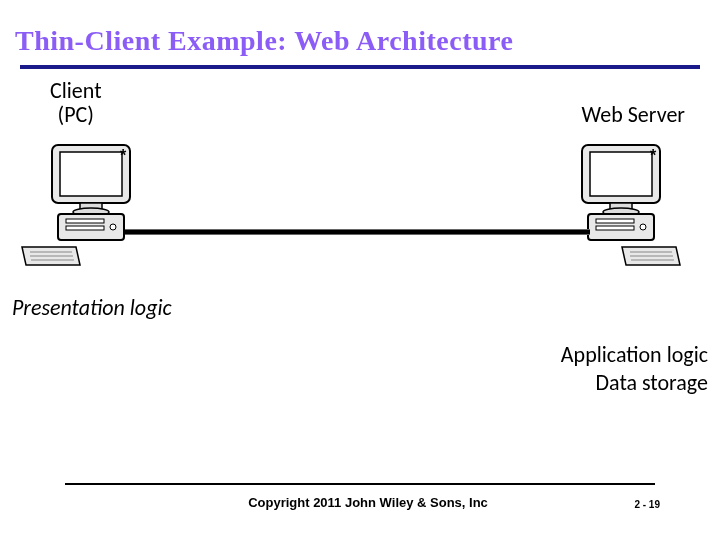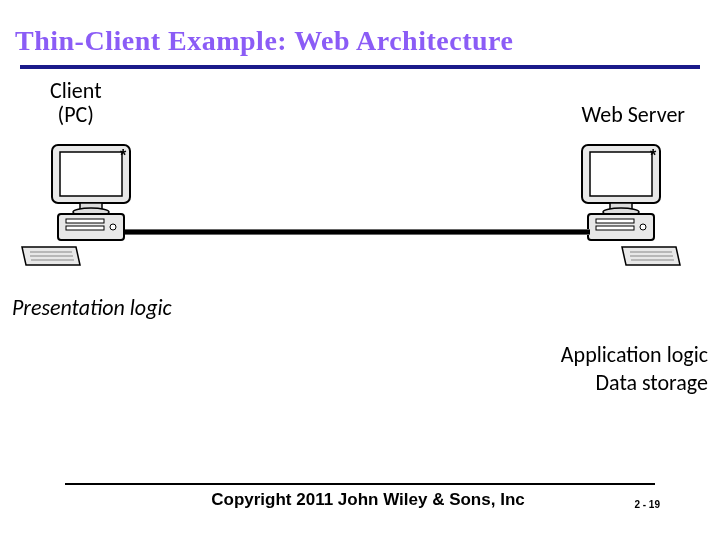--- a/index.html
+++ b/index.html
@@ -9,21 +9,21 @@
     .diagram-area { position: relative; height: 330px; padding-left: 37px; }
     .client-label { position: absolute; left: 50px; top: 10px; font-family: Calibri, Arial, sans-serif; font-size: 22px; text-align: center; line-height: 1.1; }
     .server-label { position: absolute; right: 35px; top: 32px; font-family: Calibri, Arial, sans-serif; font-size: 22px; }
     .computer { position: absolute; }
     .computer.left { left: 20px; top: 70px; }
     .computer.right { right: 38px; top: 70px; }
     .connection { position: absolute; left: 125px; right: 130px; top: 160px; height: 6px; background: #000; border-top: 1px solid #666; border-bottom: 1px solid #666; }
     .client-logic { position: absolute; left: 12px; top: 225px; font-family: Calibri, Arial, sans-serif; font-size: 22px; font-style: italic; }
     .server-logic { position: absolute; right: 12px; top: 236px; font-family: Calibri, Arial, sans-serif; font-size: 22px; text-align: right; line-height: 1.25; margin-top: 36px; }
     .footer-line { position: absolute; left: 65px; right: 65px; bottom: 55px; height: 2px; background: #000; }
-    .footer-text { position: absolute; bottom: 30px; left: 16px; right: 0; text-align: center; font-size: 17px; font-weight: bold; font-family: Arial, sans-serif; }
+    .footer-text { position: absolute; bottom: 30px; left: 16px; right: 0; text-align: center; font-size: 13px; font-weight: bold; font-family: Arial, sans-serif; }
     .page-num { position: absolute; bottom: 30px; right: 60px; font-size: 10px; font-weight: bold; font-family: Arial, sans-serif; }
   </style>
 </head>
 <body>
 
 <div class="slide-title">Thin-Client Example: Web Architecture</div>
 <div class="title-underline"></div>
 
 <div class="diagram-area">
   <div class="client-label">

